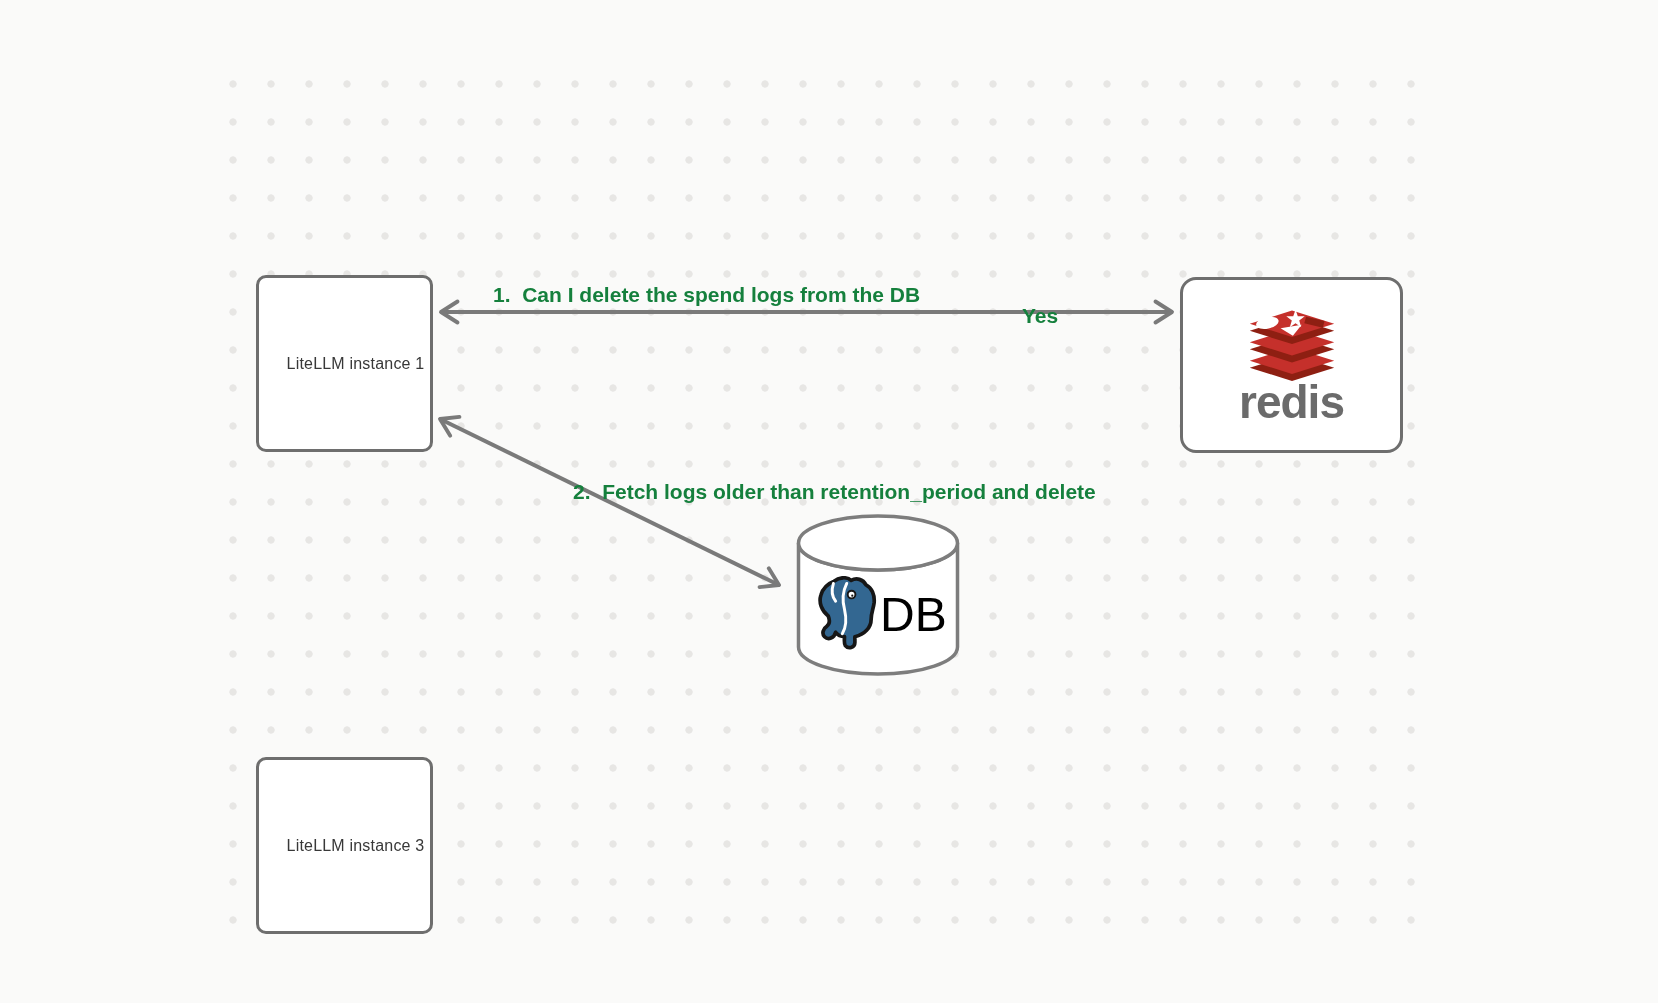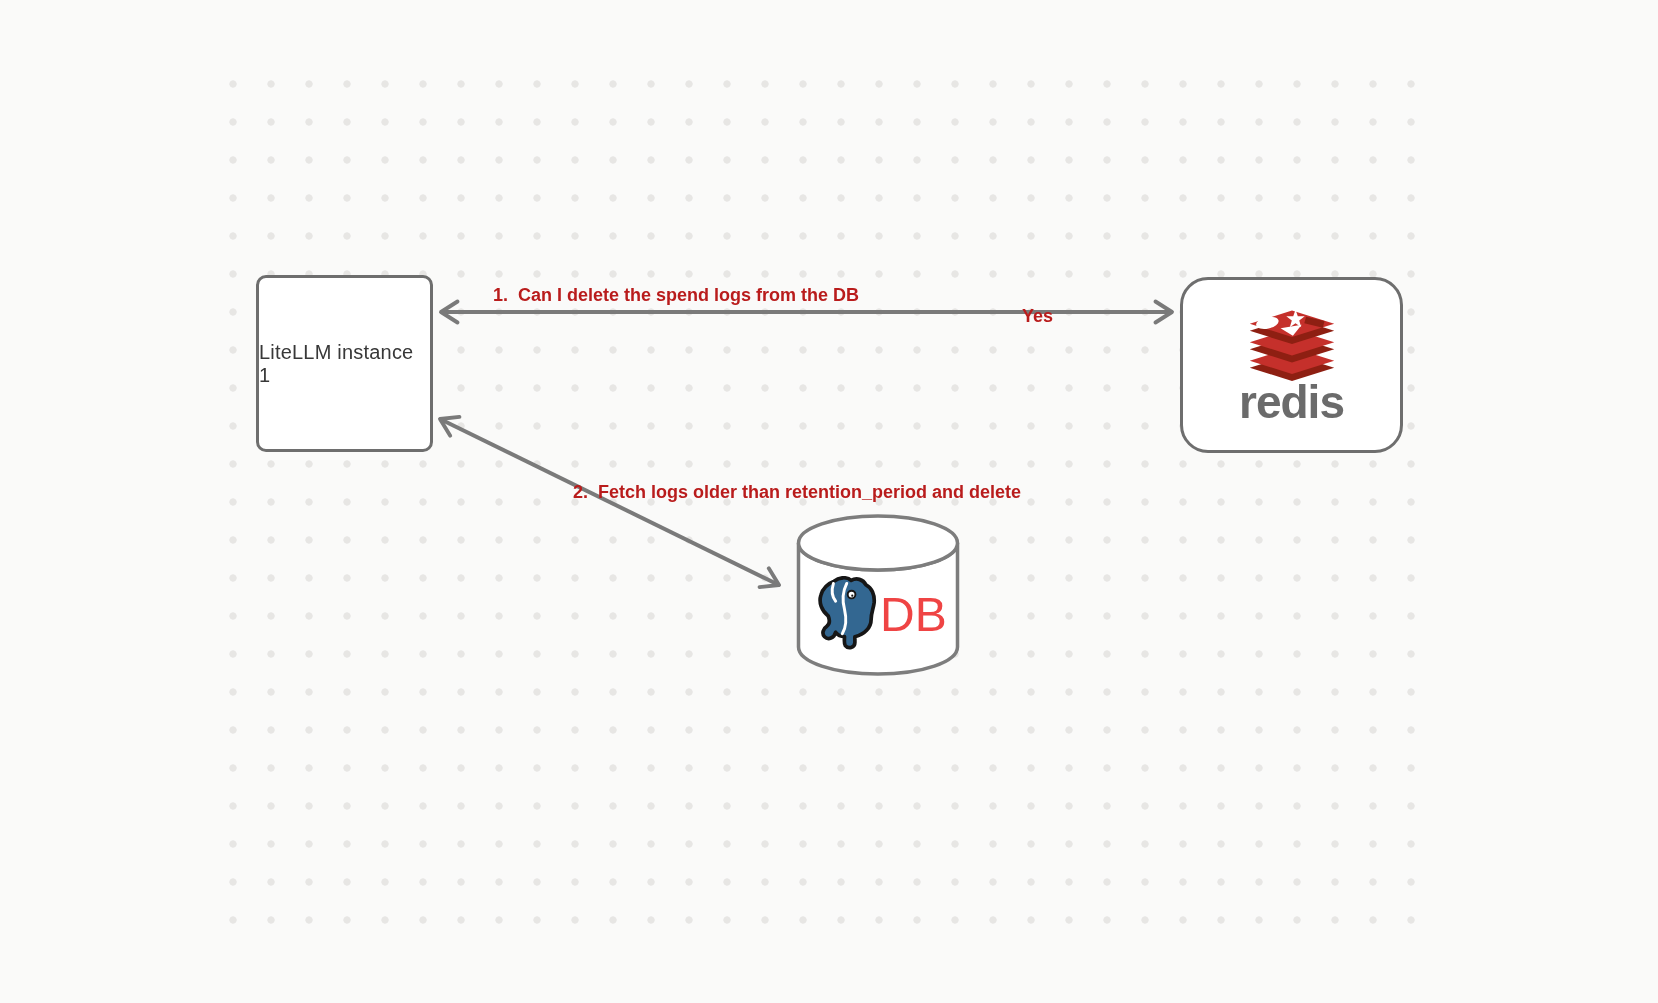--- a/index.html
+++ b/index.html
@@ -12,54 +12,57 @@
   .dotgrid {
     position:absolute; left:214px; top:65px; width:1206px; height:868px;
     background-image: radial-gradient(circle, #e7e6e4 3.3px, rgba(0,0,0,0) 4px);
     background-size: 38px 38px;
   }
   .inst {
     position:absolute; width:177px; height:177px; box-sizing:border-box;
     background:#ffffff; border:3.5px solid #6e6e6e; border-radius:10px;
     display:flex; align-items:center; justify-content:center;
   }
-  .inst .box-label { font-size:20px; color:#383838; letter-spacing:0.2px; }
+  .inst .box-label { font-size:16px; color:#383838; letter-spacing:0.2px;padding-left:22px; }
   .edges { position:absolute; left:0; top:0; pointer-events:none; }
   .edge  { stroke:#7a7a7a; stroke-width:4; fill:none; }
   .ah    { stroke:#7a7a7a; stroke-width:2; fill:none; }
   .edge-label {
-    position:absolute; font-weight:bold; font-size:18px; line-height:22px;
-    color:#b91c1c; white-space:pre;
+    position:absolute; font-weight:bold; font-size:21px; line-height:22px;
+    color:#15803d; white-space:pre;
   }
   .redis-node {
     position:absolute; left:1180px; top:277px; width:223px; height:176px;
     box-sizing:border-box; background:#fff; border:3.5px solid #6e6e6e;
-    border-radius:28px; display:flex; flex-direction:column; align-items:center;
+    border-radius:16px; display:flex; flex-direction:column; align-items:center;
   }
   .redis-logo { margin-top:26px; }
   .redis-word {
     font-size:46px; font-weight:bold; color:#6b6b6b; line-height:1;
     margin-top:-3px; letter-spacing:-1px;
   }
   .db-node { position:absolute; left:795px; top:512px; width:166px; height:166px; }
   .cyl { position:absolute; left:0; top:0; }
   .cyl .cyl-line { fill:#ffffff; stroke:#7d7d7d; stroke-width:3.5; }
   .db-content { position:absolute; left:14px; top:64px; display:flex; align-items:center; }
-  .db-label { font-size:48px; color:#ef4444; margin-left:-3px; line-height:1; }
+  .db-label { font-size:48px; color:#000000; margin-left:-3px; line-height:1; }
   .pg-white { stroke:#ffffff; stroke-width:4; fill:none; stroke-linecap:round; }
 </style>
 </head>
 <body>
 
 <div class="stage">
 
   <div class="dotgrid"></div>
 
   <div class="inst" style="left:256px; top:275px;">
     <span class="box-label">LiteLLM instance 1</span>
+  </div>
+  <div class="inst" style="left:256px; top:757px;">
+    <span class="box-label">LiteLLM instance 3</span>
   </div>
 
   <svg class="edges" width="1658" height="1003" viewBox="0 0 1658 1003">
     <defs>
       <marker id="ah" viewBox="0 0 14 14" refX="11.5" refY="7" markerWidth="6.8" markerHeight="6.8" orient="auto-start-reverse" markerUnits="strokeWidth">
         <path class="ah" d="M3,1.6 L11.5,7 L3,12.4" stroke-linecap="round" stroke-linejoin="round"></path>
       </marker>
     </defs>
     <line class="edge" x1="441" y1="312" x2="1172" y2="312" marker-start="url(#ah)" marker-end="url(#ah)"></line>
     <line class="edge" x1="440" y1="419" x2="779" y2="585" marker-start="url(#ah)" marker-end="url(#ah)"></line>

